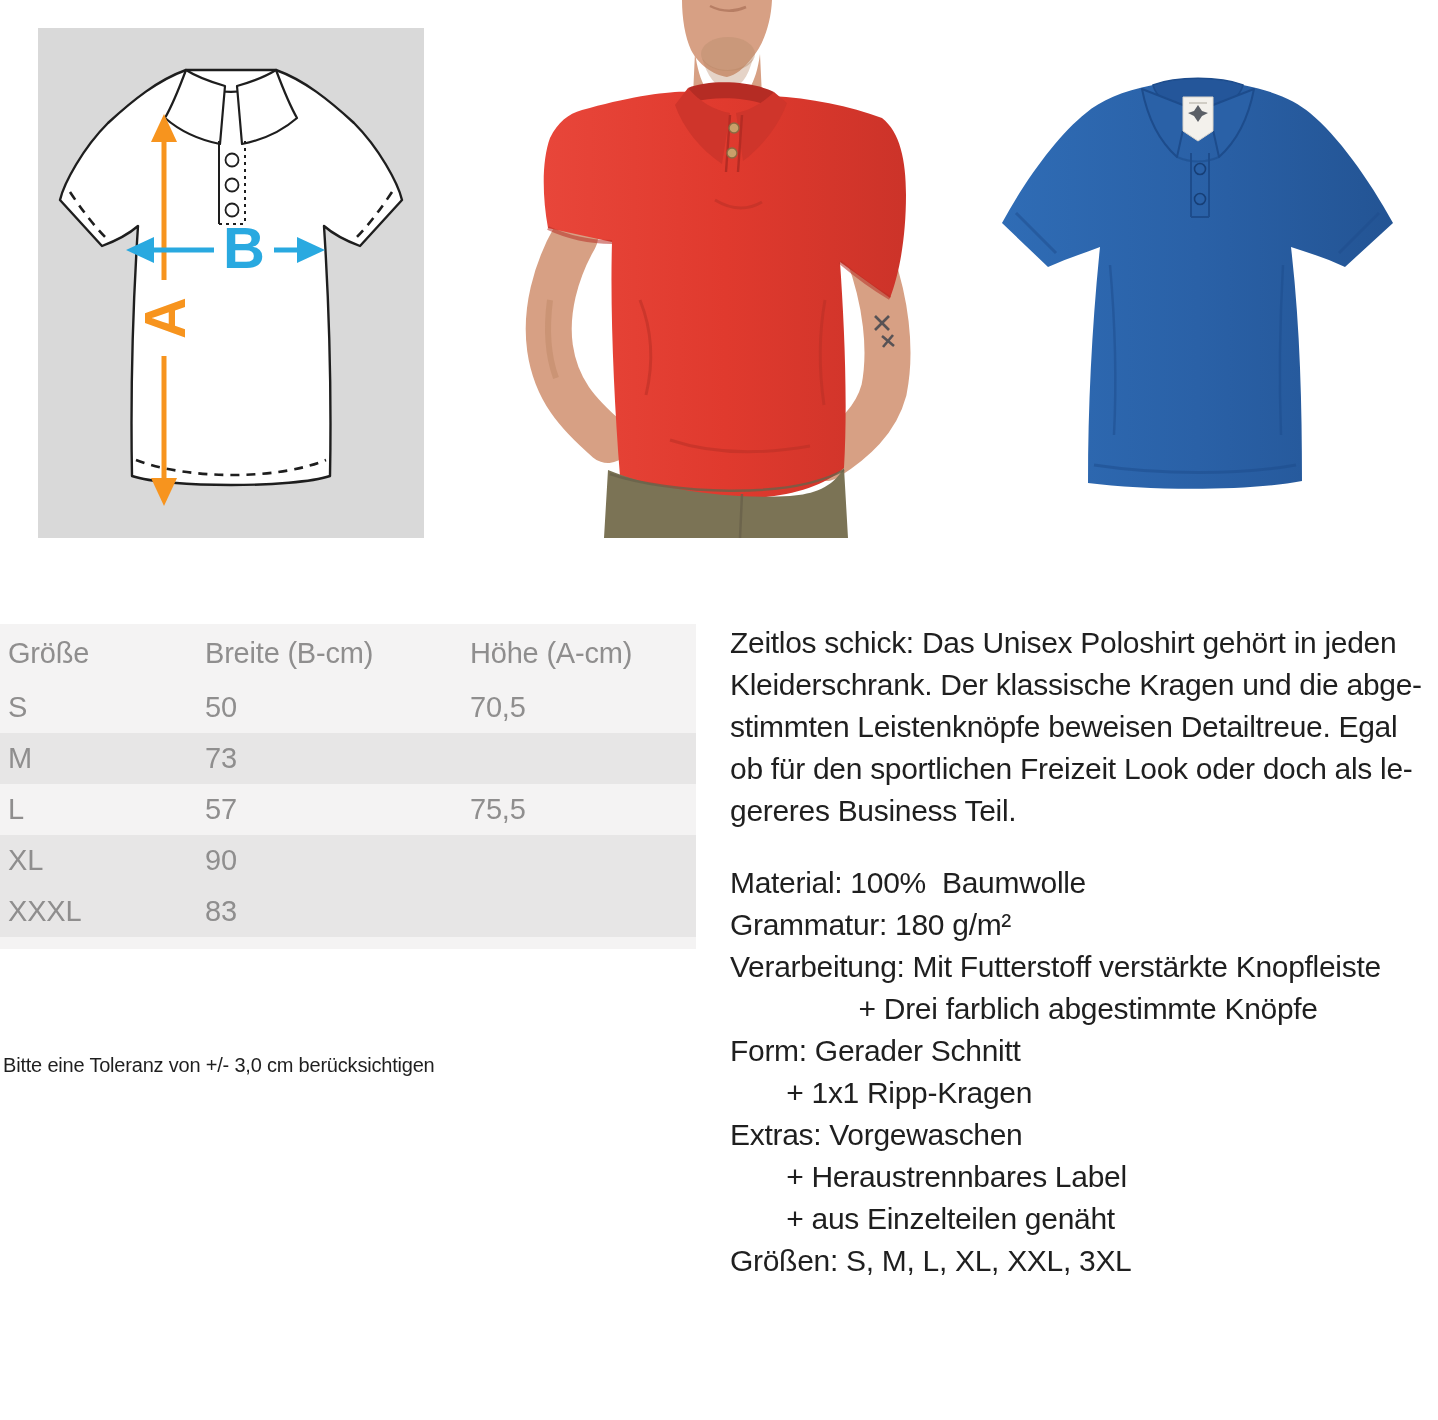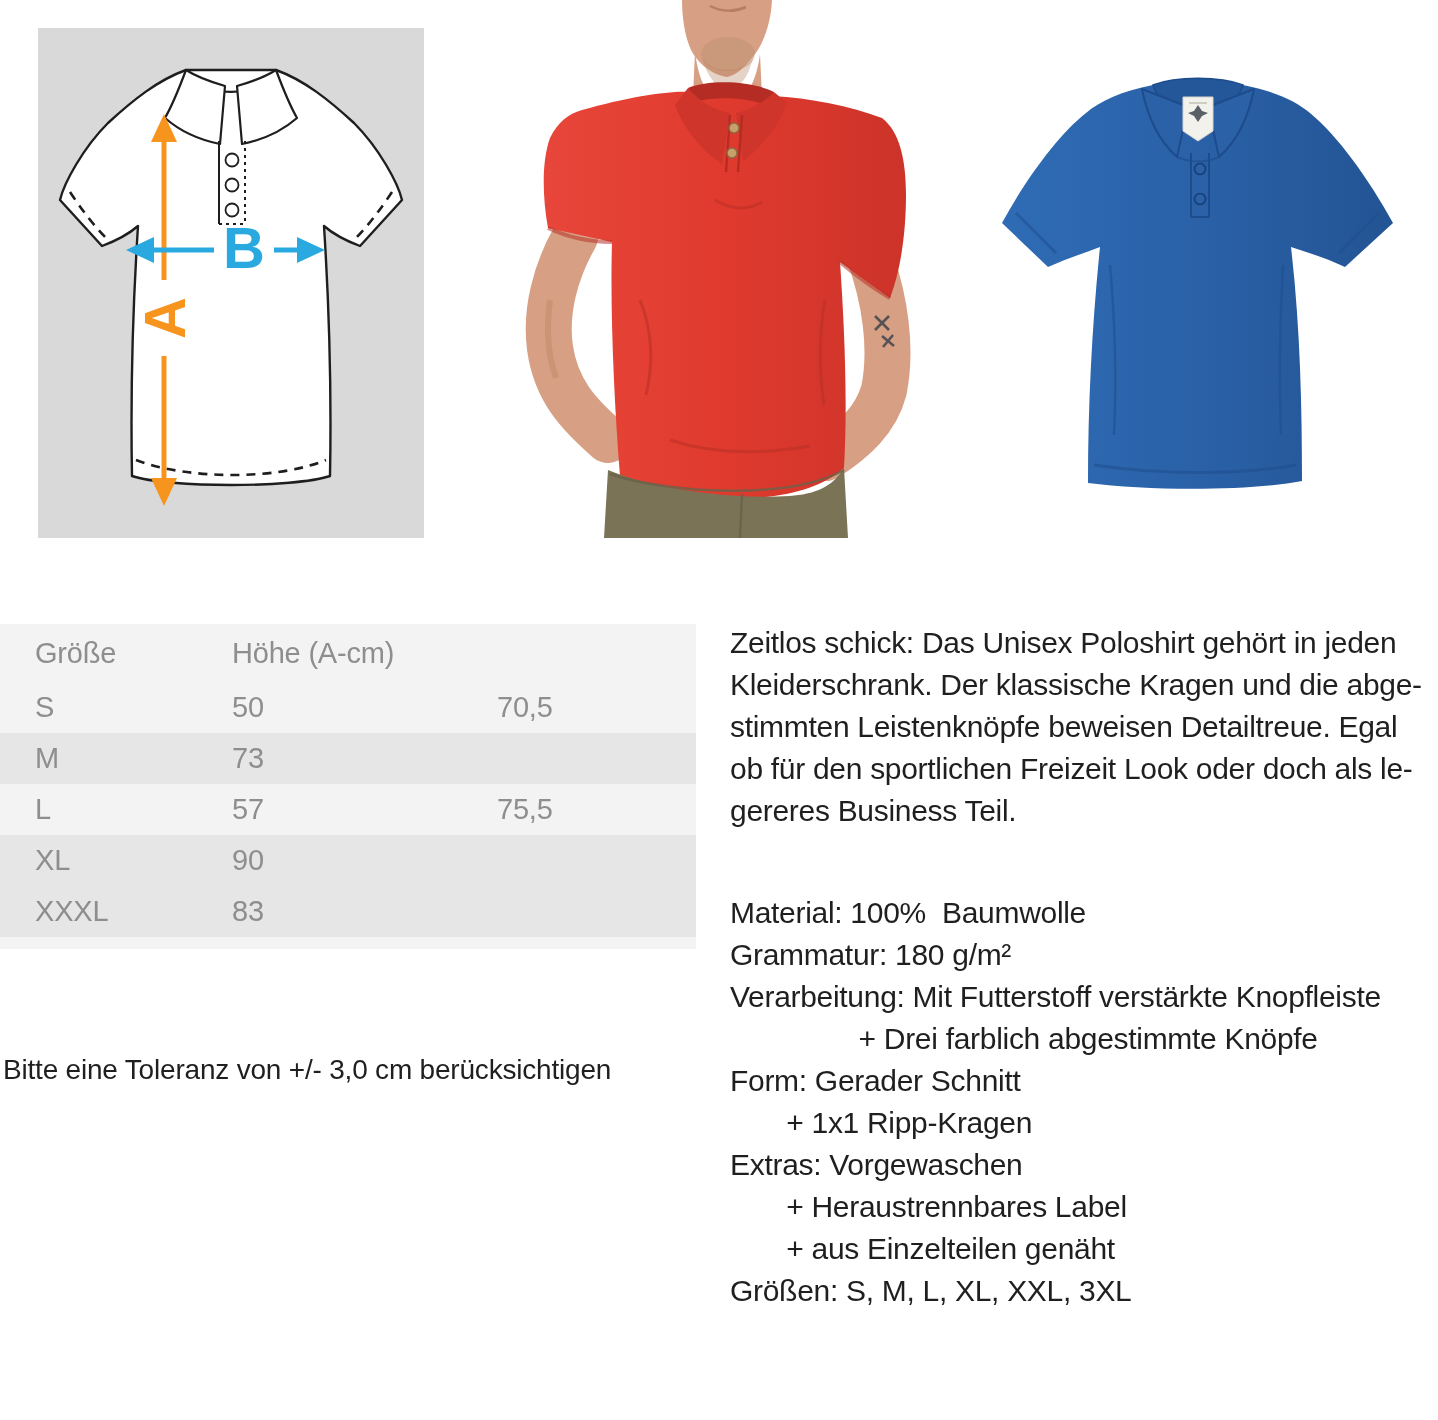--- a/index.html
+++ b/index.html
@@ -14,35 +14,35 @@
   .model-photo svg{display:block;width:100%;height:100%;}
   .product-photo{position:absolute;left:990px;top:55px;width:415px;height:460px;}
   .product-photo svg{display:block;width:100%;height:100%;}
   
   .size-table{
     position:absolute;left:0;top:624px;width:696px;background:var(--table-bg);
     padding-bottom:12px;color:var(--table-text);
   }
   .trow{
     display:grid;grid-template-columns:197px 265px 1fr;align-items:center;
-    padding-left:35px;height:51px;font-size:29px;letter-spacing:-0.2px;
+    padding-left:8px;height:51px;font-size:29px;letter-spacing:-0.2px;
   }
   .trow.header{height:58px;}
   .trow.alt{background:var(--table-stripe);}
   
   .note{
     position:absolute;left:3px;top:1054px;width:660px;
-    font-size:28px;color:var(--text-dark);letter-spacing:-0.2px;
+    font-size:20px;color:var(--text-dark);letter-spacing:-0.2px;
   }
   .description{
     position:absolute;left:730px;top:622px;width:708px;
     font-size:30px;line-height:42px;color:var(--text-dark);letter-spacing:-0.3px;
   }
   .preline{white-space:pre-wrap;}
-  .specs{margin-top:60px;}
+  .specs{margin-top:30px;}
 </style>
 </head>
 <body>
 
 <div class="canvas">
 
   <div class="diagram-box">
     <svg viewBox="0 0 386 510">
 
       <path d="M148,42 C120,52 95,72 70,95 C45,120 26,155 22,172 L64,218 C80,212 92,205 100,198
@@ -196,20 +196,21 @@
         <line x1="201" y1="162" x2="219" y2="162" stroke="#1d4c8c" stroke-width="2"></line>
         <circle cx="210" cy="114" r="5.5" style="fill:var(--blue-shirt);" stroke="#173f77" stroke-width="1.6"></circle>
         <circle cx="210" cy="144" r="5.5" style="fill:var(--blue-shirt);" stroke="#173f77" stroke-width="1.6"></circle>
       </g>
     </svg>
   </div>
 
   <div class="size-table">
     <div class="trow header">
         <div>Größe</div>
+        <div>Breite (B-cm)</div>
         <div>Höhe (A-cm)</div>
       </div>
     <div>
         <div class="trow">
           <div>S</div>
           <div>50</div>
           <div>70,5</div>
         </div>
         <div class="trow alt">
           <div>M</div>

